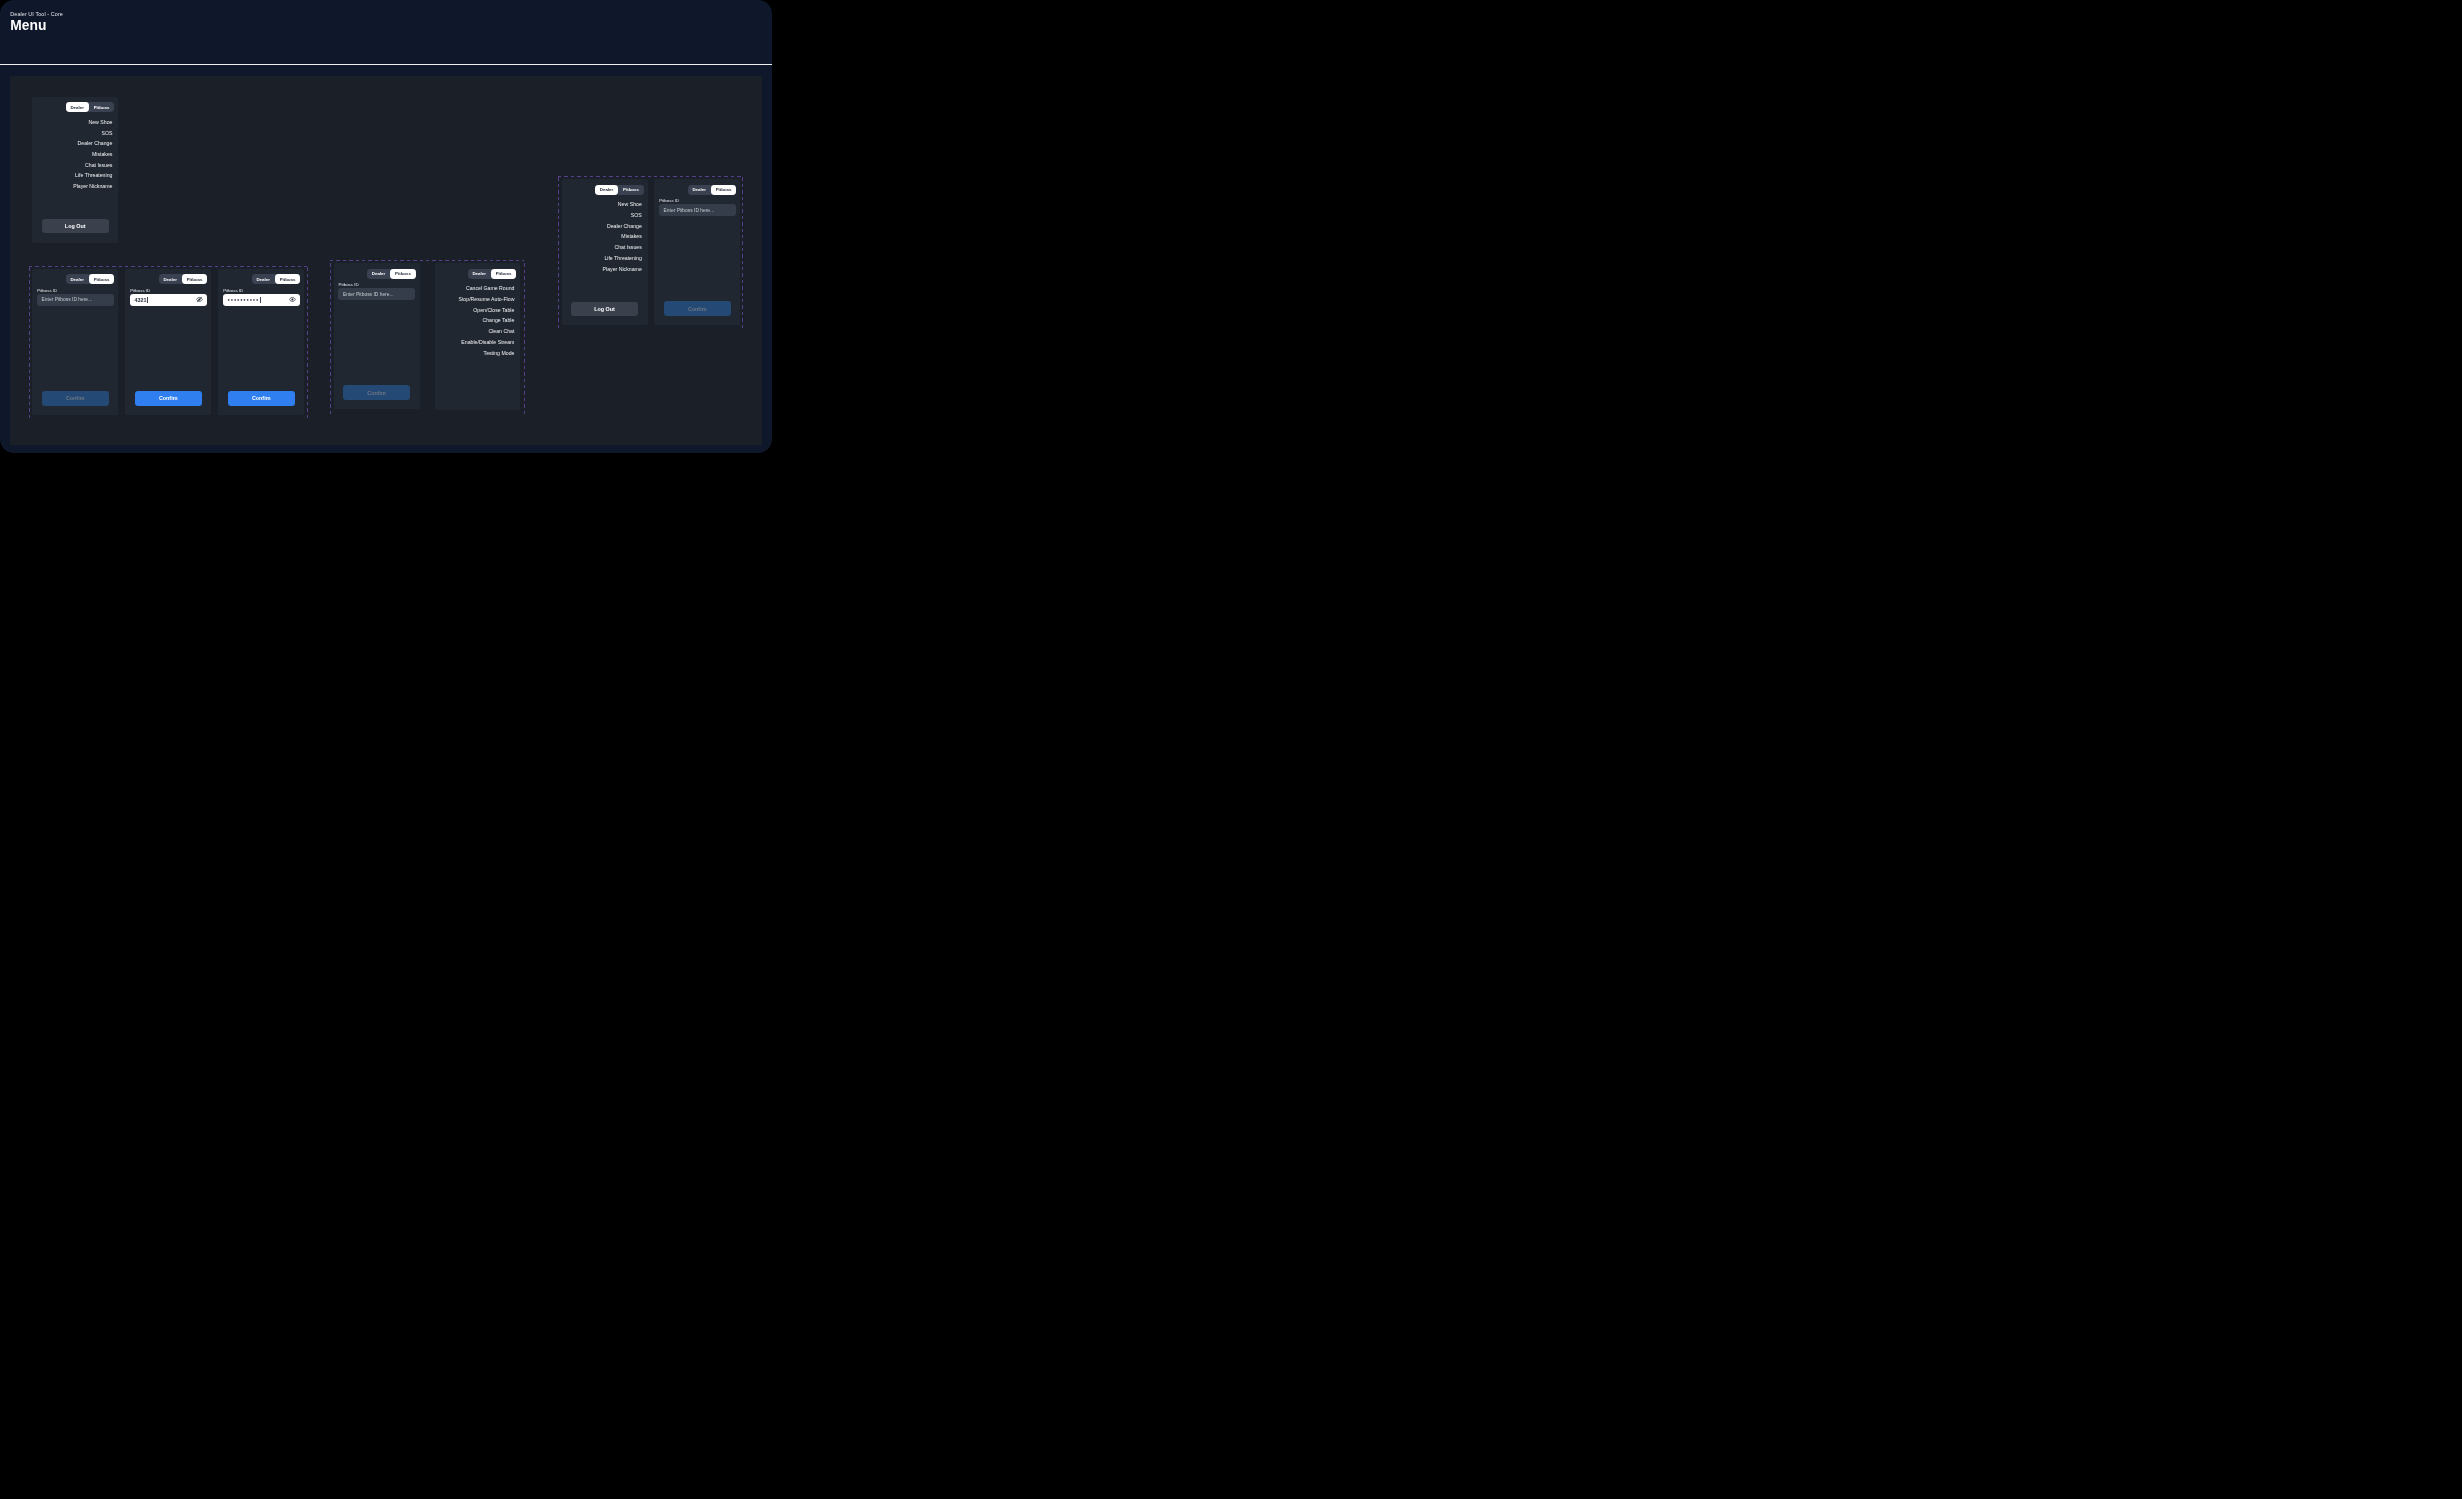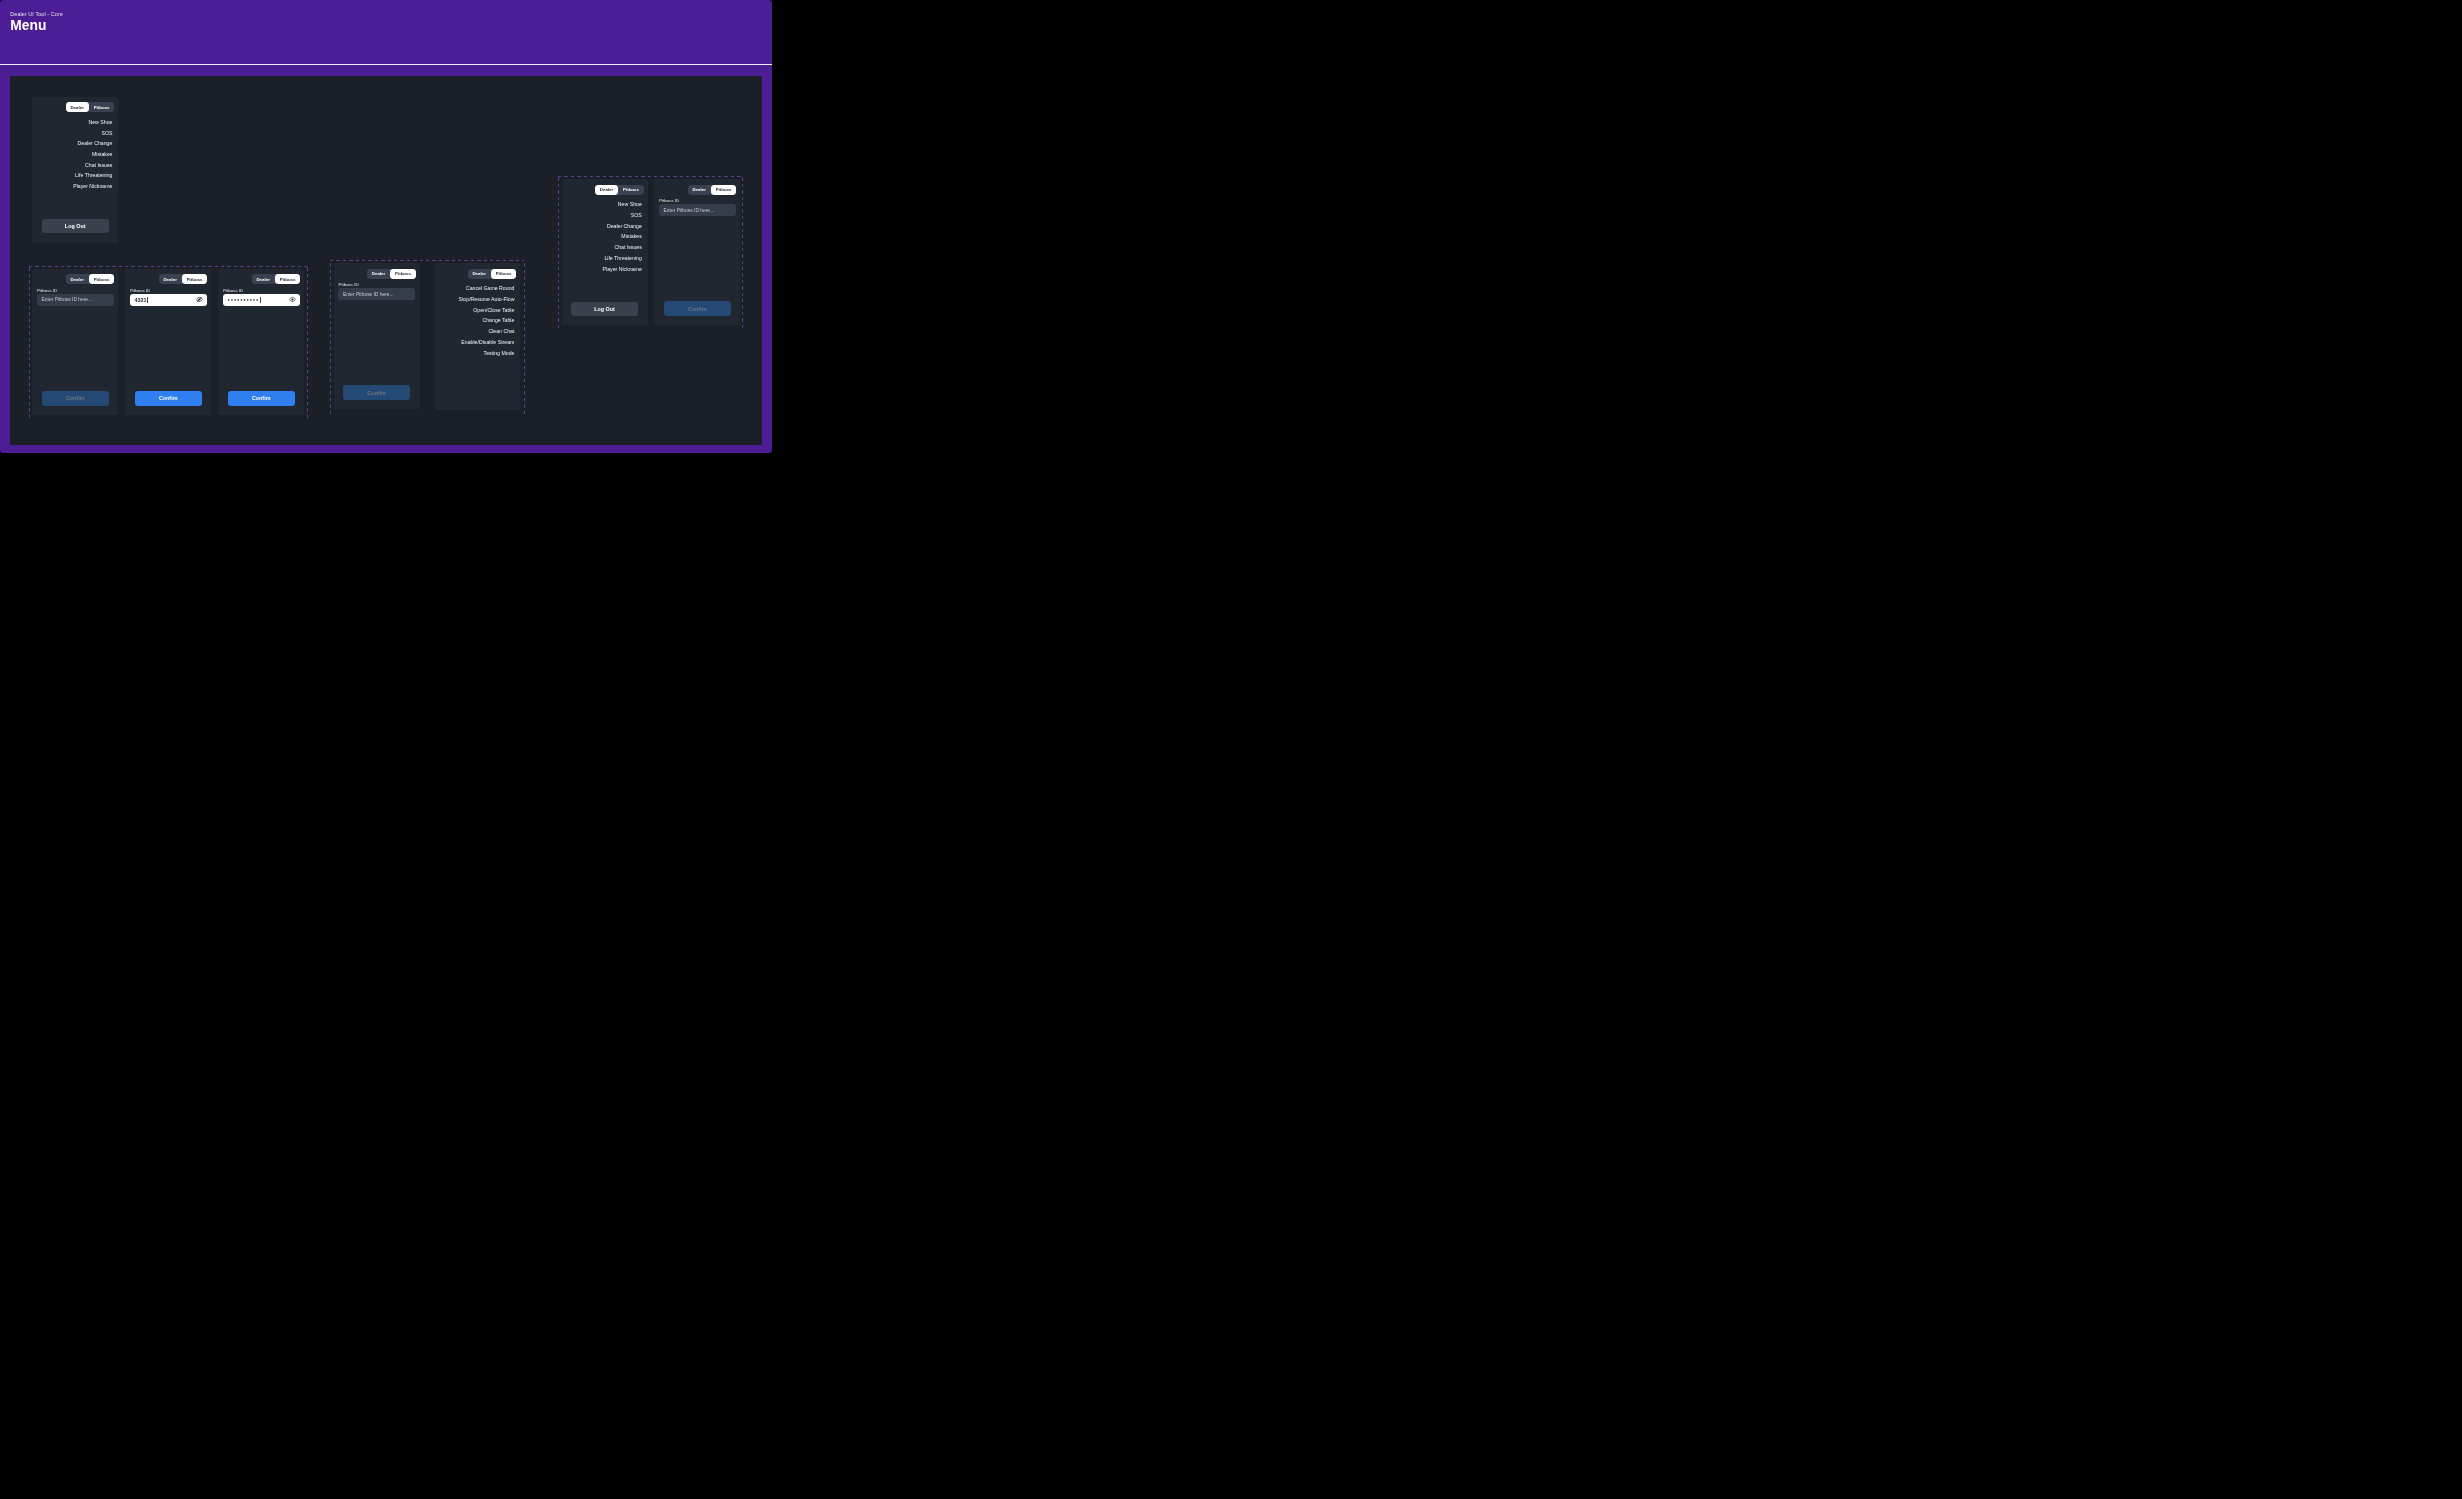--- a/index.html
+++ b/index.html
@@ -1,18 +1,18 @@
 <!DOCTYPE html>
 <html style="font-size:7.9px"><head>
 <meta charset="utf-8">
 <style>
   html,body{margin:0;padding:0;background:#000;}
   body{width:772px;height:453px;position:relative;font-family:"Liberation Sans",sans-serif;
        -webkit-font-smoothing:antialiased;}
-  .window{position:absolute;inset:0;background:#4c1d95;border-radius:3px;overflow:hidden;}
+  .window{position:absolute;inset:0;background:#0f172a;border-radius:14px;overflow:hidden;}
 
   
   .kicker{position:absolute;left:10.3px;top:10.8px;font-size:5.4px;color:#e4e6e9;letter-spacing:0.1px;}
   .page-title{position:absolute;left:10.3px;top:18px;font-size:13.8px;font-weight:bold;color:#ffffff;}
   .divider{position:absolute;left:0;right:0;top:64px;height:1px;background:#eef0f2;}
 
   
   .canvas{position:absolute;left:10.3px;top:76px;width:752px;height:369px;background:#1a1f28;}
 
   

